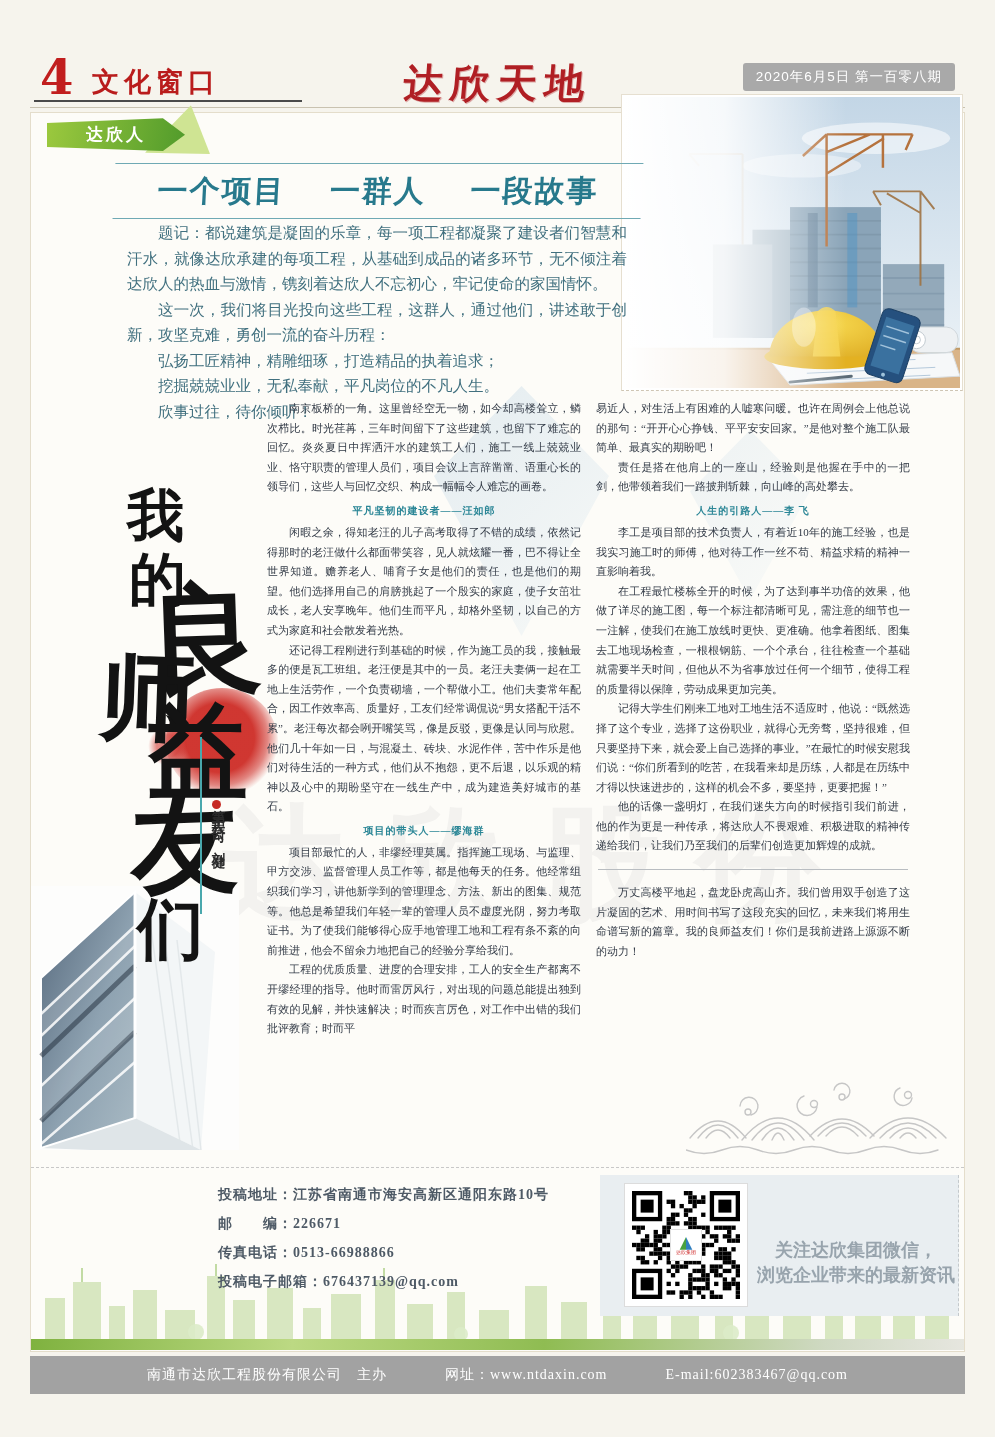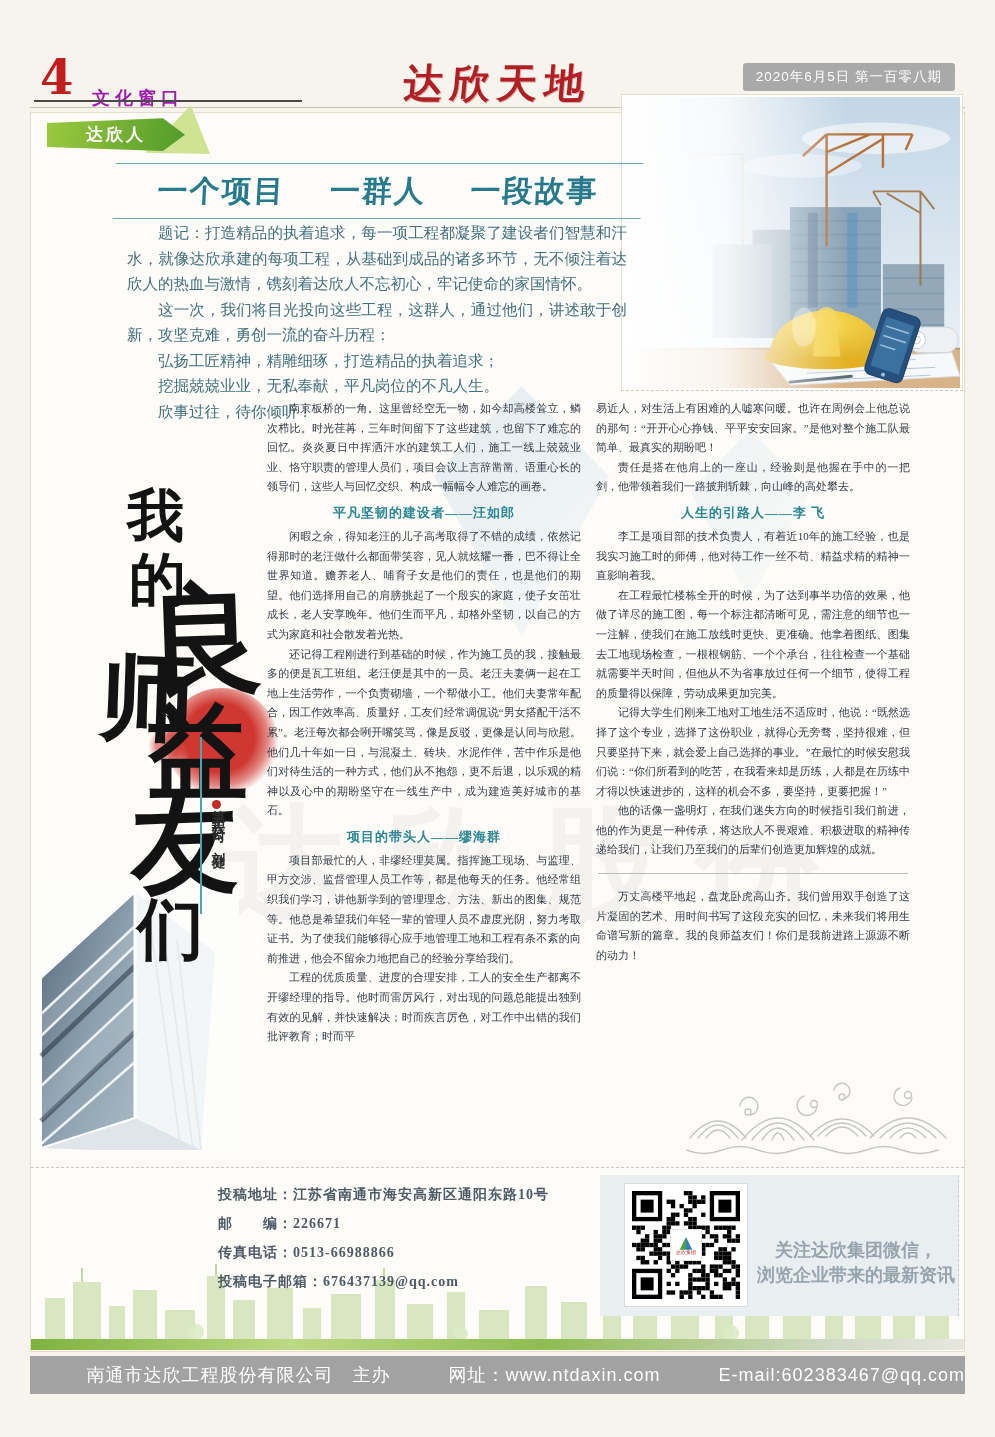--- a/index.html
+++ b/index.html
@@ -2,21 +2,21 @@
 <html><head>
 <meta charset="utf-8">
 <style>
   html,body{margin:0;padding:0;background:#e9e7e0;}
   .page{position:relative;width:995px;height:1437px;margin:0 auto;background:#f6f4ed;
         font-family:"Liberation Serif","DejaVu Serif",serif;overflow:hidden;}
 
   
   .page-num{position:absolute;left:40px;top:52px;font-size:48px;line-height:50px;font-weight:900;
             color:#c11e1e;font-family:"DejaVu Serif",serif;}
-  .section-name{position:absolute;left:92px;top:64px;font-size:18px;font-weight:bold;color:#a21caf;letter-spacing:5px;margin-top:22px;}
+  .section-name{position:absolute;left:92px;top:64px;font-size:27px;font-weight:bold;color:#b91c1c;letter-spacing:5px;}
   .masthead{position:absolute;left:0;right:0;top:56px;text-align:center;font-size:40px;font-weight:900;
             color:#b01f24;letter-spacing:7px;transform:skewX(-5deg);font-family:"DejaVu Serif",serif;
             text-shadow:1px 1px 0 rgba(176,31,36,.35);}
   .issue-bar{position:absolute;right:40px;top:63px;background:#a9a9a9;color:#fff;font-size:13.5px;
              padding:5px 13px;border-radius:3px;font-family:"Liberation Sans",sans-serif;letter-spacing:1px;}
   .rule-dark{position:absolute;left:34px;top:100px;width:268px;height:2px;background:#4a4a4a;}
   .rule-light{position:absolute;left:30px;right:30px;top:107px;border-top:1px solid #c9c2b0;}
 
   
   .content-box{position:absolute;left:30px;right:30px;top:112px;height:1238px;
@@ -70,21 +70,21 @@
   .byline-line{position:absolute;left:200px;top:737px;width:2px;height:177px;background:#49a8ad;z-index:3;}
   .byline{position:absolute;left:209px;top:799px;z-index:3;writing-mode:vertical-rl;
           font-size:13.5px;color:#2a2a2a;letter-spacing:4px;font-weight:bold;}
 
   
   .col{position:absolute;top:399px;width:314px;z-index:3;color:#323a46;}
   .col-left{left:267px;}
   .col-right{left:596px;}
   .col p{margin:0;font-size:11px;line-height:19.6px;text-align:justify;text-indent:2em;}
   .col p.no-indent{text-indent:0;}
-  .sec-h{font-size:13px;font-weight:bold;color:#2b8696;text-align:center;margin:7px 0 5px;letter-spacing:1px;}
+  .sec-h{font-size:10px;font-weight:bold;color:#2b8696;text-align:center;margin:7px 0 5px;letter-spacing:1px;}
   .end-divider{border:none;border-top:1px solid #b9bdc1;margin:13px 2px;}
 
   
   .photo-building{position:absolute;left:31px;top:886px;width:208px;height:264px;z-index:2;}
   .photo-building svg{display:block;width:100%;height:100%;}
   .waves{position:absolute;left:686px;top:1060px;width:272px;height:102px;z-index:2;}
 
   
   .footer-sep{position:absolute;left:31px;right:31px;top:1167px;border-top:1px dashed #c8c8c8;z-index:3;}
   .contact{position:absolute;left:218px;top:1186px;width:420px;z-index:3;color:#4e5a66;}
@@ -97,22 +97,22 @@
            background:#fff;border:1px solid #e0e0e0;display:flex;flex-direction:column;align-items:center;justify-content:center;}
   .qr-logo .mini{font-size:5px;color:#c22;line-height:5px;font-family:"Liberation Sans",sans-serif;}
   .qr-caption{position:absolute;left:756px;top:1238px;width:200px;z-index:3;text-align:center;
               font-size:18px;line-height:25px;color:#98a4ad;font-weight:bold;}
   .skyline{position:absolute;left:31px;top:1260px;width:933px;height:82px;z-index:1;}
   .grass{position:absolute;left:31px;top:1339px;width:933px;height:11px;z-index:2;
          background:linear-gradient(90deg,#7fb23f,#bcd983 28%,#8fbc52 55%,#cfd9c2 85%,#e6e6df);}
 
   
   .bottom-bar{position:absolute;left:30px;right:30px;top:1356px;height:38px;background:#a2a2a2;z-index:3;
-              display:flex;align-items:center;justify-content:flex-end;gap:58px;color:#fff;
-              font-family:Liberation Sans, sans-serif;font-size:18px;letter-spacing:1px;}
+              display:flex;align-items:center;justify-content:center;gap:58px;color:#fff;
+              font-family:Liberation Serif, serif;font-size:14px;letter-spacing:1px;}
 </style>
 </head>
 <body>
 
 <div class="page">
 
   <div class="page-num">4</div>
   <div class="section-name">文化窗口</div>
   <div class="masthead">达欣天地</div>
   <div class="issue-bar">2020年6月5日  第一百零八期</div>
@@ -183,21 +183,21 @@
         <path d="M260 236h24M260 246h24M260 256h16" stroke="#bcd7ea" stroke-width="1.5" opacity="0.8"></path>
         <circle cx="272" cy="284" r="2" fill="#9fc2da"></circle>
       </g>
       <path d="M168 290l62-6" stroke="#5a6a75" stroke-width="3" stroke-linecap="round"></path>
       <rect x="0" y="0" width="225" height="296" fill="url(#fadeL)"></rect>
     </svg>
   </div>
 
   <div class="feature-title">一个项目　 一群人 　一段故事</div>
   <div class="feature-intro">
-    <p>题记：打造精品的执着追求，每一项工程都凝聚了建设者们智慧和汗水，就像达欣承建的每项工程，从基础到成品的诸多环节，无不倾注着达欣人的热血与激情，镌刻着达欣人不忘初心，牢记使命的家国情怀。</p>
+    <p>题记：都说建筑是凝固的乐章，每一项工程都凝聚了建设者们智慧和汗水，就像达欣承建的每项工程，从基础到成品的诸多环节，无不倾注着达欣人的热血与激情，镌刻着达欣人不忘初心，牢记使命的家国情怀。</p>
     <p>这一次，我们将目光投向这些工程，这群人，通过他们，讲述敢于创新，攻坚克难，勇创一流的奋斗历程：</p>
     <p>弘扬工匠精神，精雕细琢，打造精品的执着追求；</p>
     <p>挖掘兢兢业业，无私奉献，平凡岗位的不凡人生。</p>
     <p>欣事过往，待你倾听！</p>
   </div>
 
   <div class="ink-blob"></div>
   <div class="ink-dot"></div>
   <div class="vchar vc0">我</div>
   <div class="vchar vc1">的</div>

